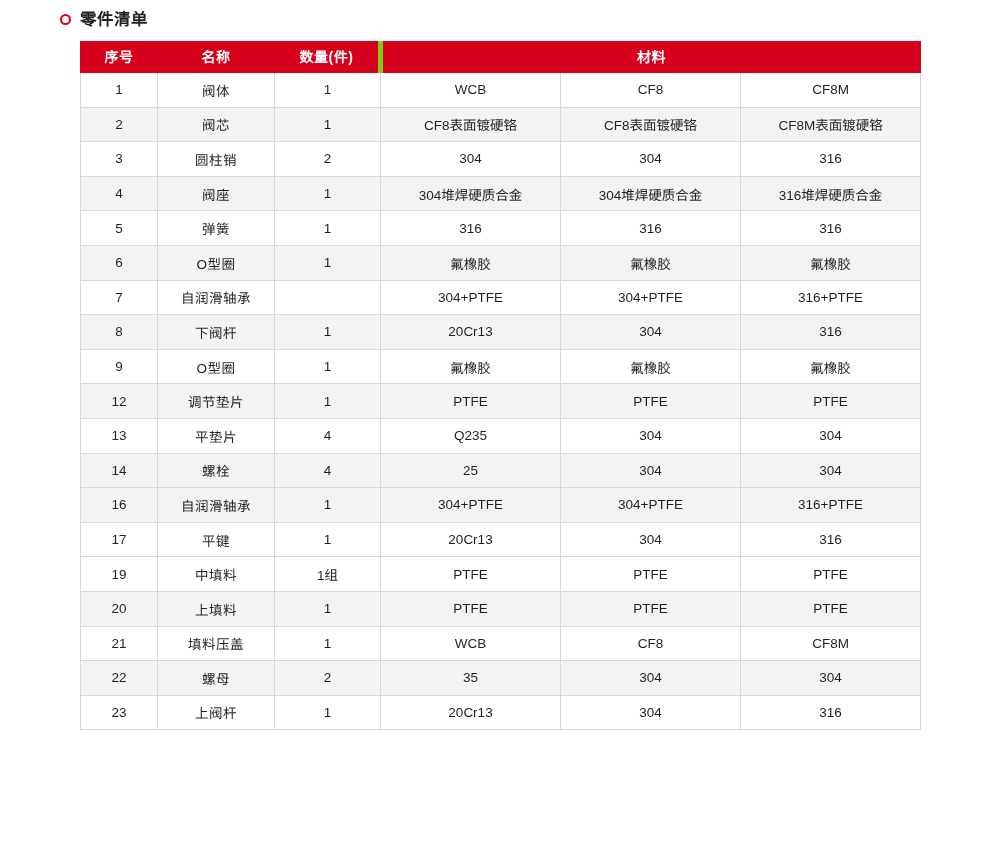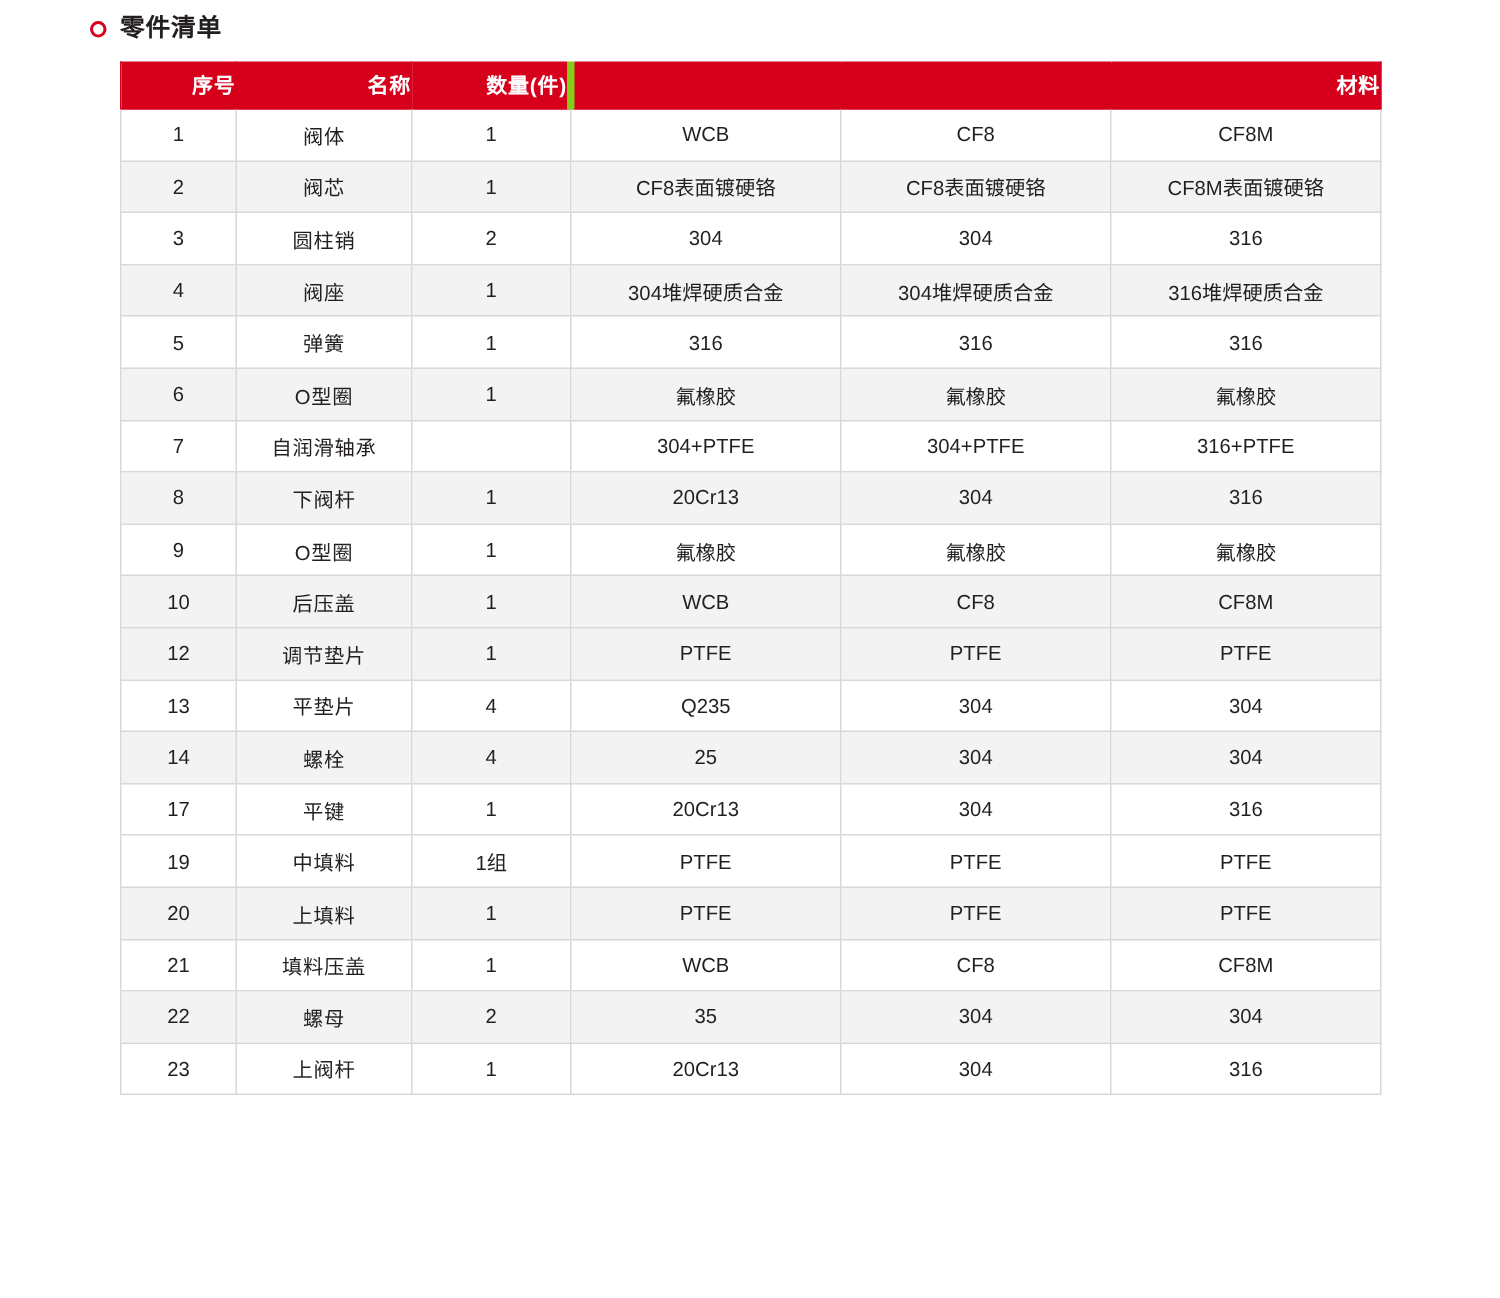--- a/index.html
+++ b/index.html
@@ -59,21 +59,21 @@
   table.parts col.c-mat    { width: 180px; }
   thead th {
     background: #d6001c;
     color: #ffffff;
     font-size: 14px;
     font-weight: bold;
     height: 30px;
     line-height: 30px;
     padding: 0;
     border: 1px solid #d6001c;
-    text-align: right;
+    text-align: center;
     letter-spacing: 0.5px;
   }
   thead th.mat-head {
     border-left: 5px solid #84cc16;
   }
   tbody td {
     height: 33.6px;
     padding: 0 4px;
     text-align: center;
     border: 1px solid #d8d8d8;
@@ -187,28 +187,20 @@
         </tr>
         <tr class="odd">
           <td>9</td>
           <td class="name-cell">O型圈</td>
           <td>1</td>
           <td>氟橡胶</td>
           <td>氟橡胶</td>
           <td>氟橡胶</td>
         </tr>
         <tr class="even">
-          <td>10</td>
-          <td class="name-cell">后压盖</td>
-          <td>1</td>
-          <td>WCB</td>
-          <td>CF8</td>
-          <td>CF8M</td>
-        </tr>
-        <tr class="even">
           <td>12</td>
           <td class="name-cell">调节垫片</td>
           <td>1</td>
           <td>PTFE</td>
           <td>PTFE</td>
           <td>PTFE</td>
         </tr>
         <tr class="odd">
           <td>13</td>
           <td class="name-cell">平垫片</td>
@@ -218,20 +210,28 @@
           <td>304</td>
         </tr>
         <tr class="even">
           <td>14</td>
           <td class="name-cell">螺栓</td>
           <td>4</td>
           <td>25</td>
           <td>304</td>
           <td>304</td>
         </tr>
+        <tr class="even">
+          <td>16</td>
+          <td class="name-cell">自润滑轴承</td>
+          <td>1</td>
+          <td>304+PTFE</td>
+          <td>304+PTFE</td>
+          <td>316+PTFE</td>
+        </tr>
         <tr class="odd">
           <td>17</td>
           <td class="name-cell">平键</td>
           <td>1</td>
           <td>20Cr13</td>
           <td>304</td>
           <td>316</td>
         </tr>
         <tr class="odd">
           <td>19</td>

